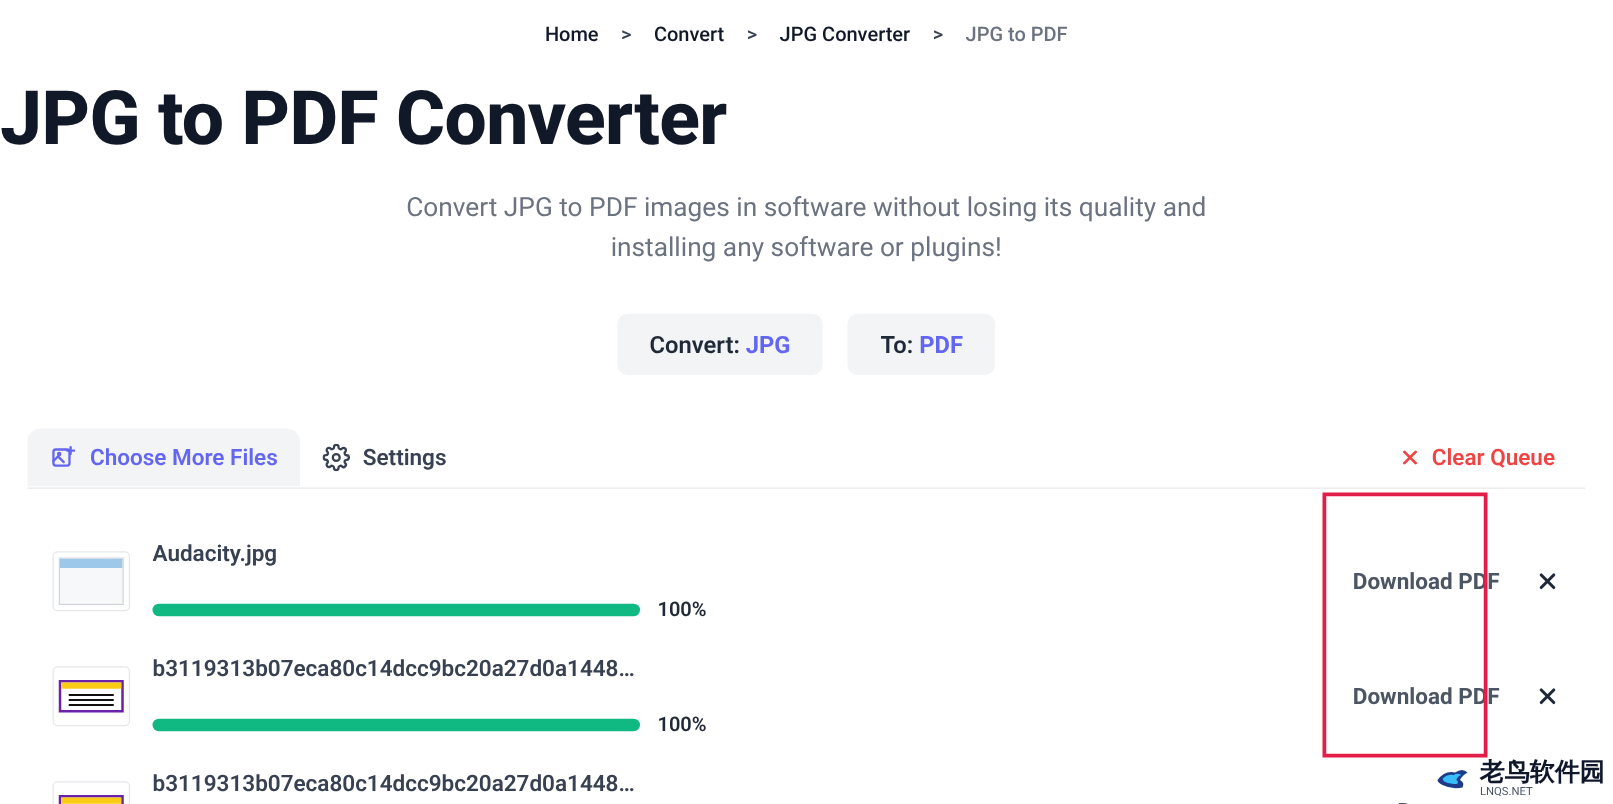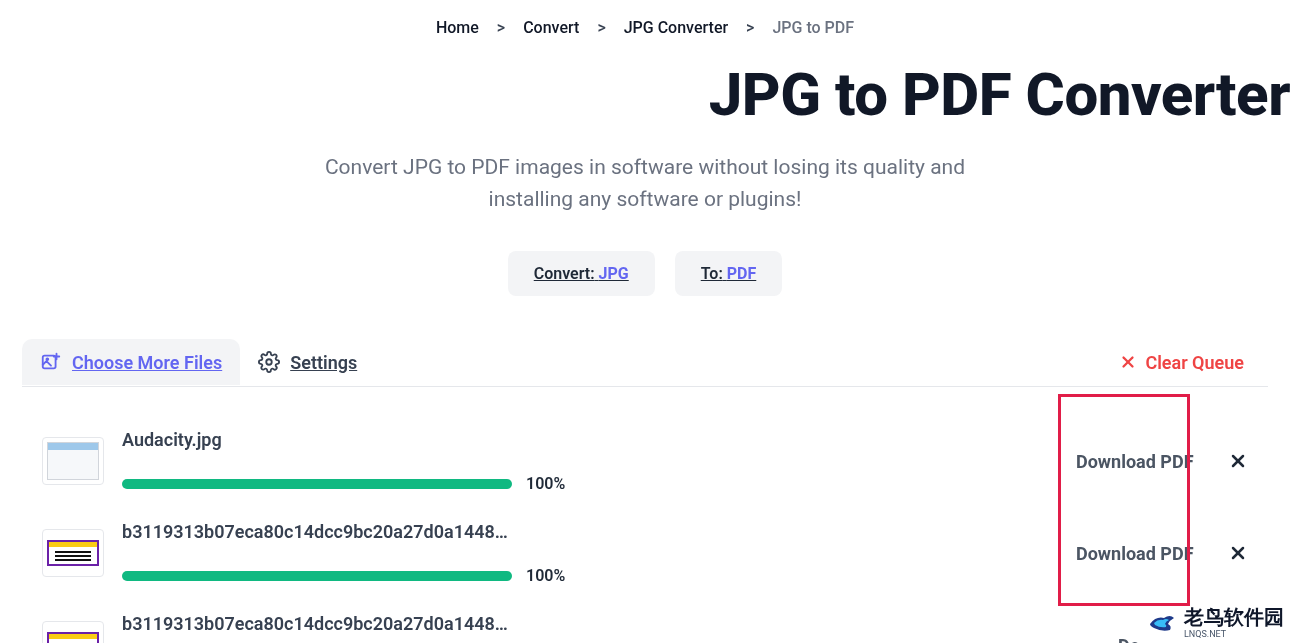--- a/index.html
+++ b/index.html
@@ -1,47 +1,47 @@
 <!DOCTYPE html>
 <html><head>
 <meta charset="utf-8">
 <style>
   * { margin:0; padding:0; box-sizing:border-box; font-family:-apple-system,BlinkMacSystemFont,"Segoe UI",Roboto,Helvetica,Arial,sans-serif; }
   body { background:#fff; color:#1f2937; width:1290px; }
   .wrap { padding-top:18px; }
   .breadcrumb { display:flex; justify-content:center; gap:18px; font-size:16px; color:#111827; font-weight:500; }
   .breadcrumb .sep { color:#374151; }
   .breadcrumb .cur { color:#6b7280; }
-  .title { text-align:right; font-size:60px; font-weight:800; margin-top:22px; color:#111827; letter-spacing:-0.5px; }
+  .title { text-align:left; font-size:60px; font-weight:800; margin-top:22px; color:#111827; letter-spacing:-0.5px; }
   .subtitle { text-align:center; font-size:21px; color:#6b7280; margin-top:22px; line-height:1.5; }
   .pills { display:flex; justify-content:center; gap:20px; margin-top:36px; }
-  .pill { background:#f3f4f6; border-radius:8px; padding:13px 26px; font-size:16px; font-weight:600; color:#1f2937;text-decoration:underline; }
+  .pill { background:#f3f4f6; border-radius:8px; padding:13px 26px; font-size:19px; font-weight:600; color:#1f2937; }
   .pill a { color:#6366f1; font-weight:700; }
   .toolbar { margin:42px 22px 0 22px; display:flex; align-items:center; height:48px; }
-  .tab { display:flex; align-items:center; gap:10px; padding:12px 18px; border-radius:10px 10px 0 0; font-size:18px; font-weight:600; cursor:pointer;text-decoration:underline; }
+  .tab { display:flex; align-items:center; gap:10px; padding:12px 18px; border-radius:10px 10px 0 0; font-size:18px; font-weight:600; cursor:pointer; }
   .tab.active { background:#f3f4f6; color:#6366f1; }
   .tab.inactive { color:#374151; }
   .spacer { flex:1; }
   .clearq { display:flex; align-items:center; gap:8px; color:#ef4444; font-size:18px; font-weight:600; cursor:pointer; margin-right:24px; }
   .combine { display:flex; align-items:center; gap:10px; background:#6366f1; color:#fff; font-size:18px; font-weight:700; padding:12px 18px; border-radius:8px; cursor:pointer; }
   .list { margin:0 22px; border-top:1px solid #e5e7eb; padding-top:28px; }
   .row { display:flex; align-items:center; padding:14px 20px; }
   .thumb { width:62px; height:48px; background:#fff; border:1px solid #e5e7eb; border-radius:4px; display:flex; align-items:center; justify-content:center; flex-shrink:0; }
   .thumb-inner1 { width:52px; height:38px; background:linear-gradient(#9ec8ea 0 20%,#f6f8fa 20% 100%); border:1px solid #d1d5db; }
   .thumb-inner2 { width:52px; height:26px; background:#fff; border:2px solid #6b21a8; display:flex; flex-direction:column; }
   .thumb-inner2 .ystrip{height:5px;background:#facc15;}
   .thumb-inner2 .txt{flex:1;display:flex;align-items:center;justify-content:center;}
   .thumb-inner2 .txt div{width:36px;height:10px;background:repeating-linear-gradient(0deg,#111 0 2px,transparent 2px 4px);}
   .info { margin-left:18px; flex:1; min-width:0; }
   .fname { font-size:18px; font-weight:600; color:#374151; white-space:nowrap; overflow:hidden; text-overflow:ellipsis; max-width:390px; }
   .progress { display:flex; align-items:center; gap:14px; margin-top:24px;text-align:right; }
   .bar { width:390px; height:10px; border-radius:5px; background:#10b981; }
   .pct { font-size:16px; font-weight:600; color:#1f2937; }
   .dl { display:flex; align-items:center; }
-  .dlbtn { font-size:18px; font-weight:700; color:#4b5563; cursor:pointer; width:130px; text-align:left; }
+  .dlbtn { font-size:18px; font-weight:700; color:#4b5563; cursor:pointer; width:130px; text-align:center; }
   .xbtn { margin-left:22px; cursor:pointer; }
   .red-box { position:absolute; border:3px solid #e11d48; width:132px; height:212px; left:1058px; top:394px; pointer-events:none; }
   .watermark { position:absolute; right:6px; bottom:4px; display:flex; align-items:center; gap:8px; }
   .wm-text { font-size:20px; color:#0f172a; font-weight:700; }
   .wm-sub { font-size:9px; color:#475569; margin-top:-2px; }
   svg { display:block; }
 </style>
 </head>
 <body>
 

